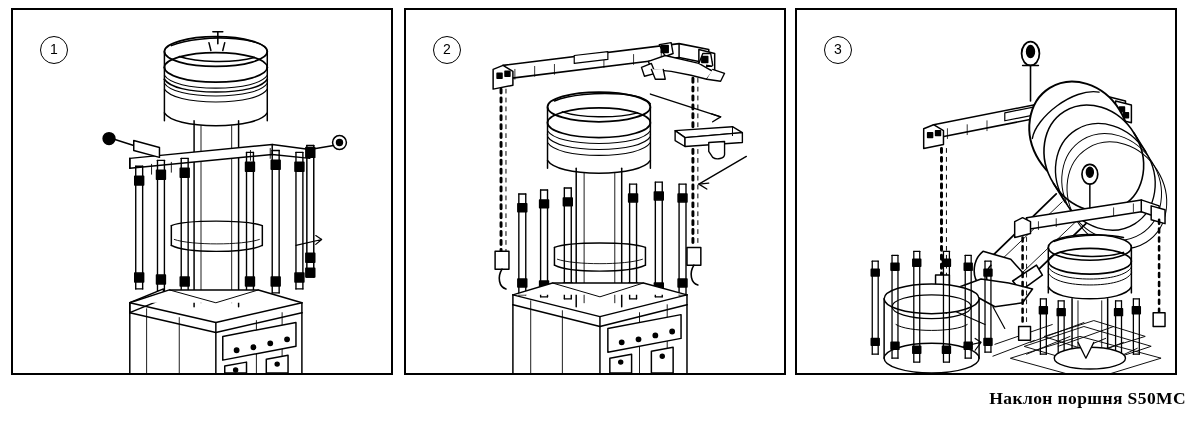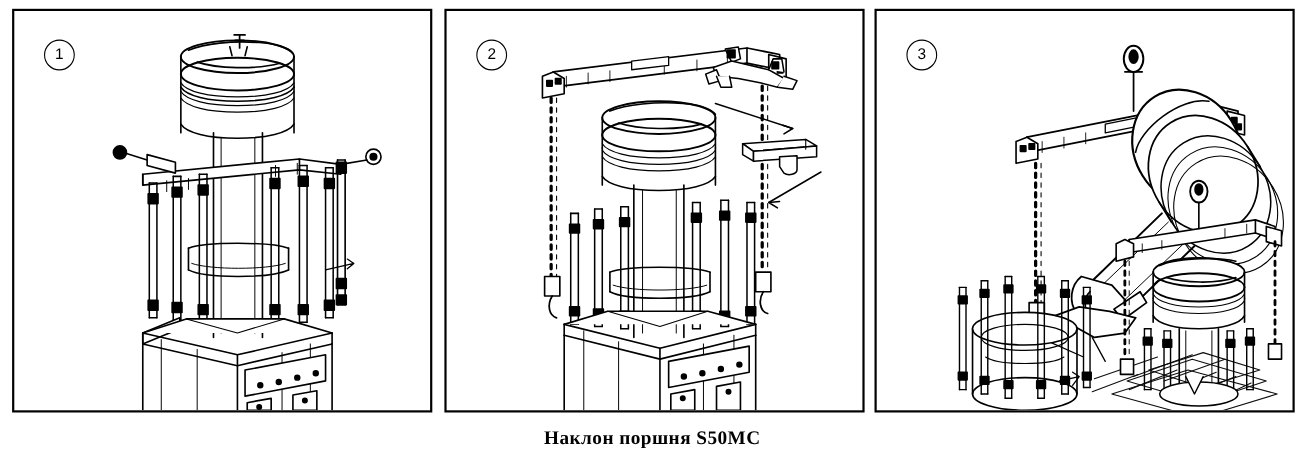--- a/index.html
+++ b/index.html
@@ -64,21 +64,21 @@
     top: 0;
     width: 100%;
     height: 100%;
   }
 
   .caption {
     position: absolute;
     left: 0;
     top: 388px;
     width: 1186px;
-    text-align: center;
+    text-align: right;
     font-family: "Liberation Serif", serif;
     font-weight: bold;
     font-size: 17.5px;
     letter-spacing: 0.4px;
     color: #000000;
   }
 </style>
 </head>
 <body>
 

